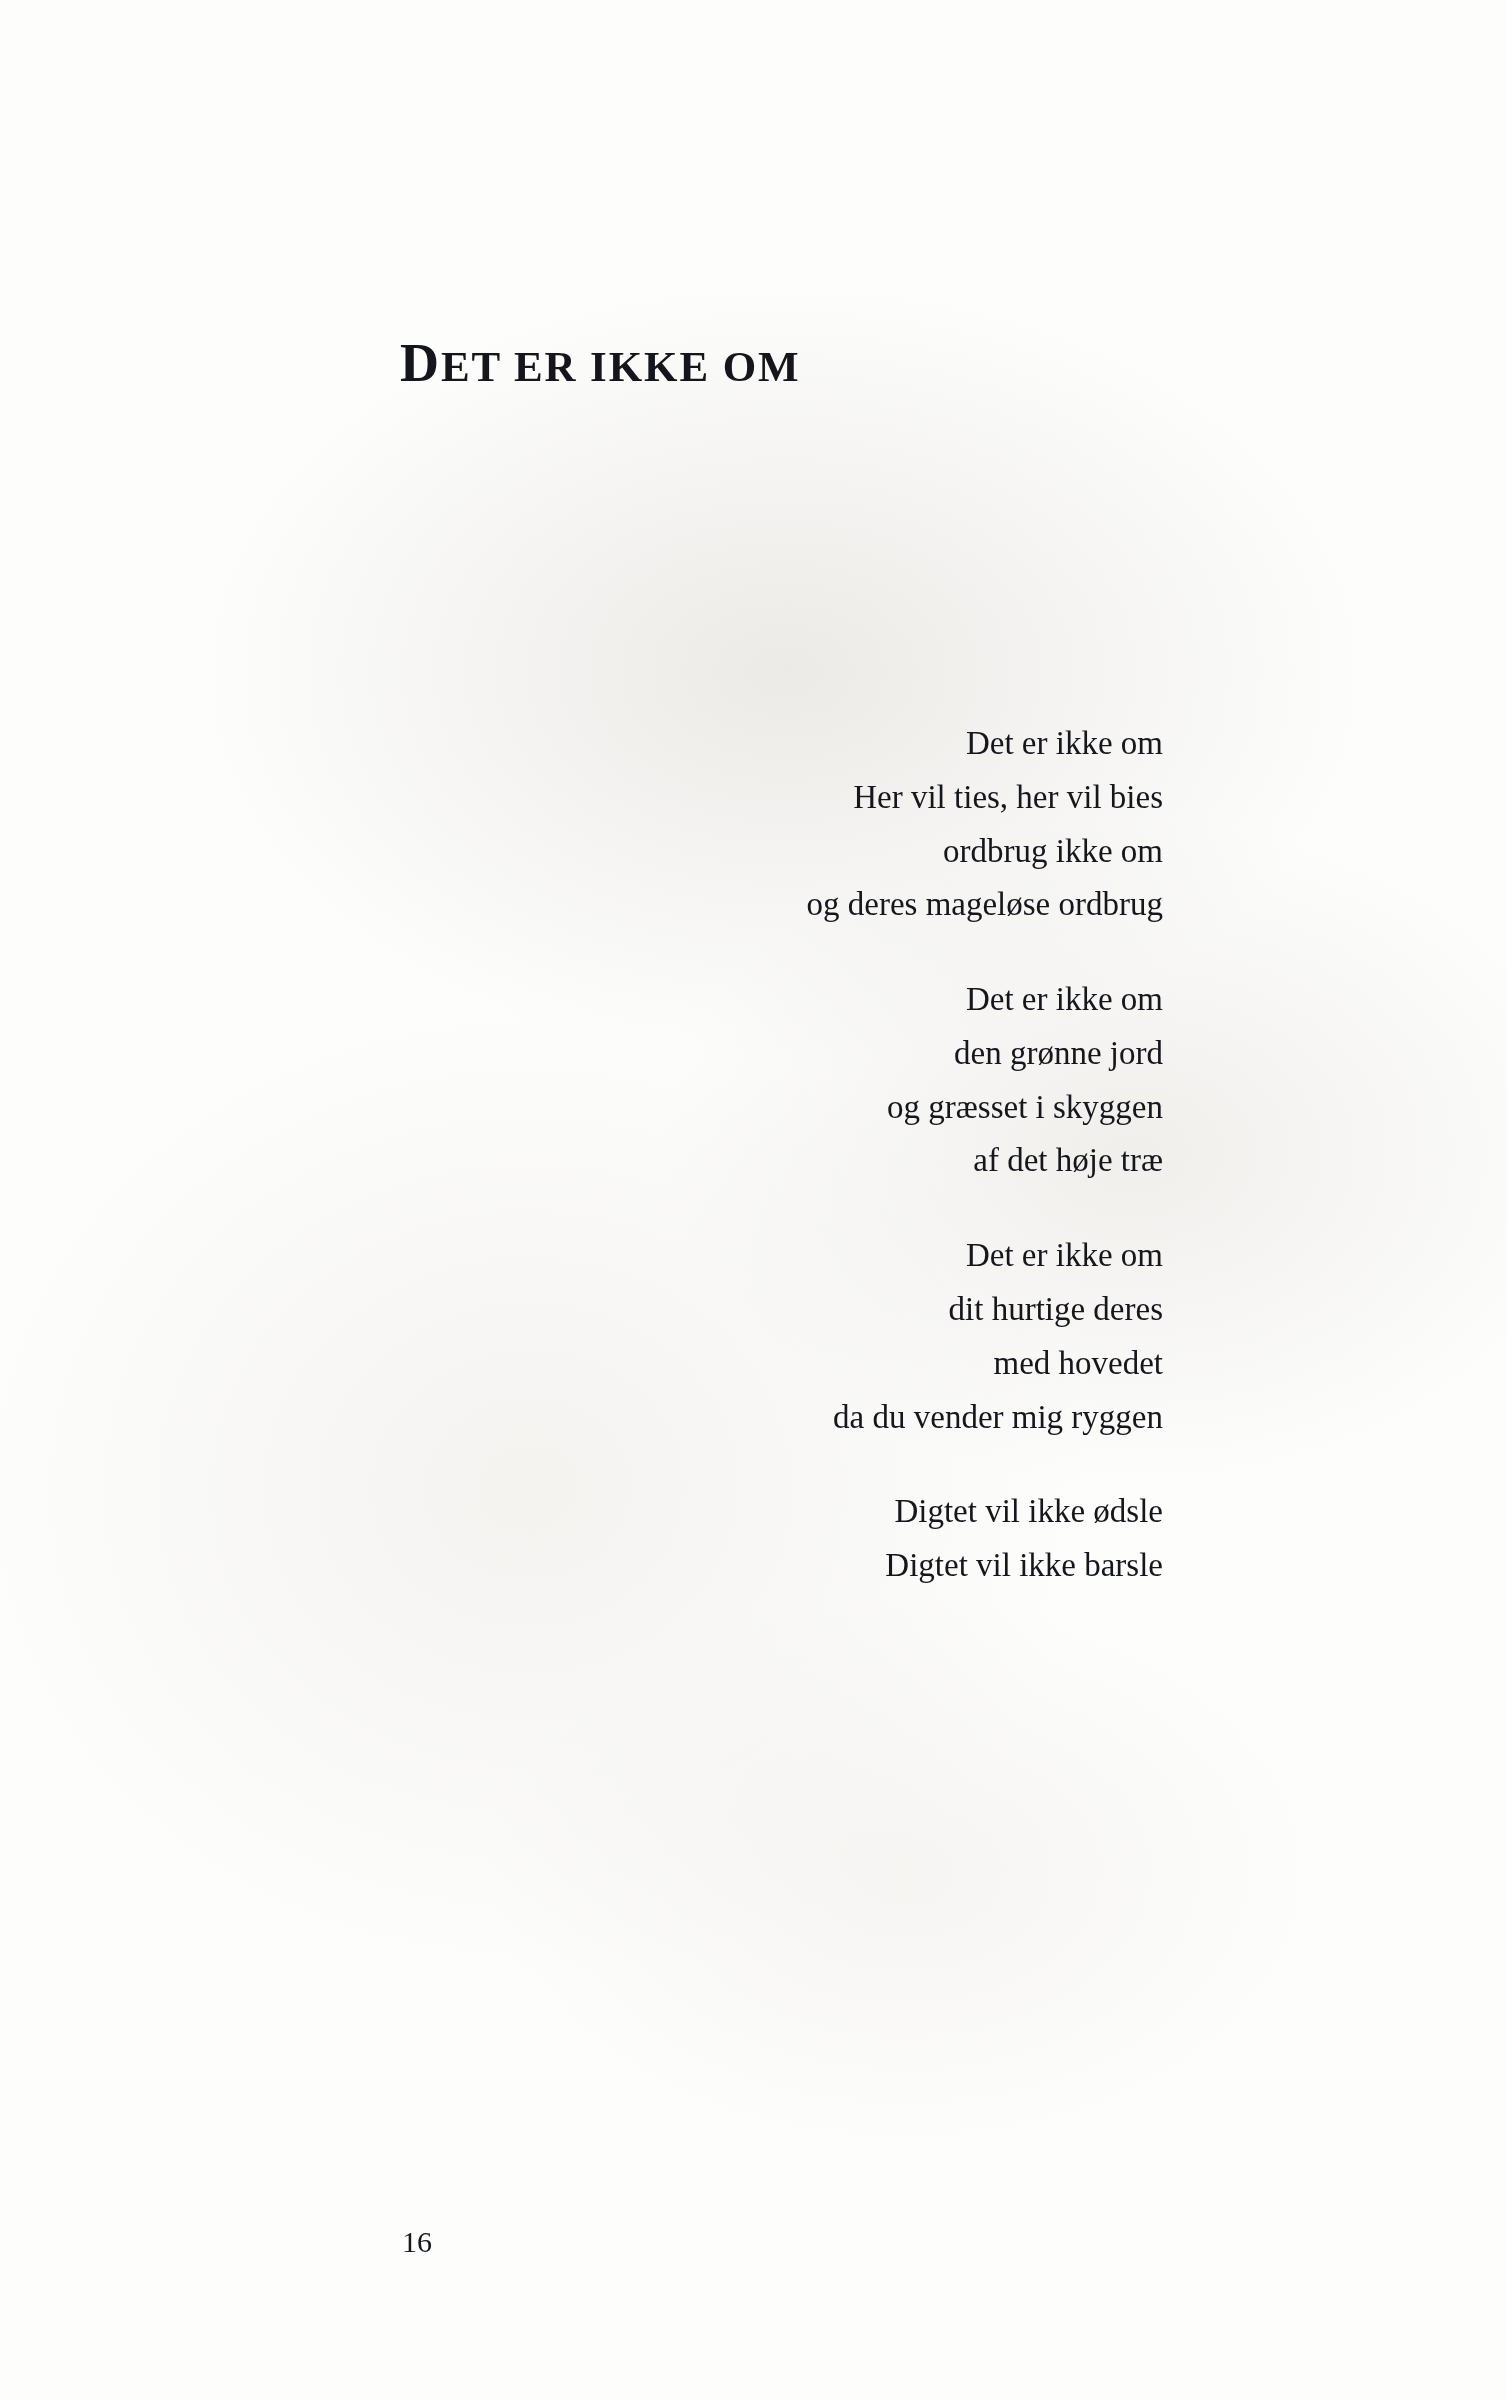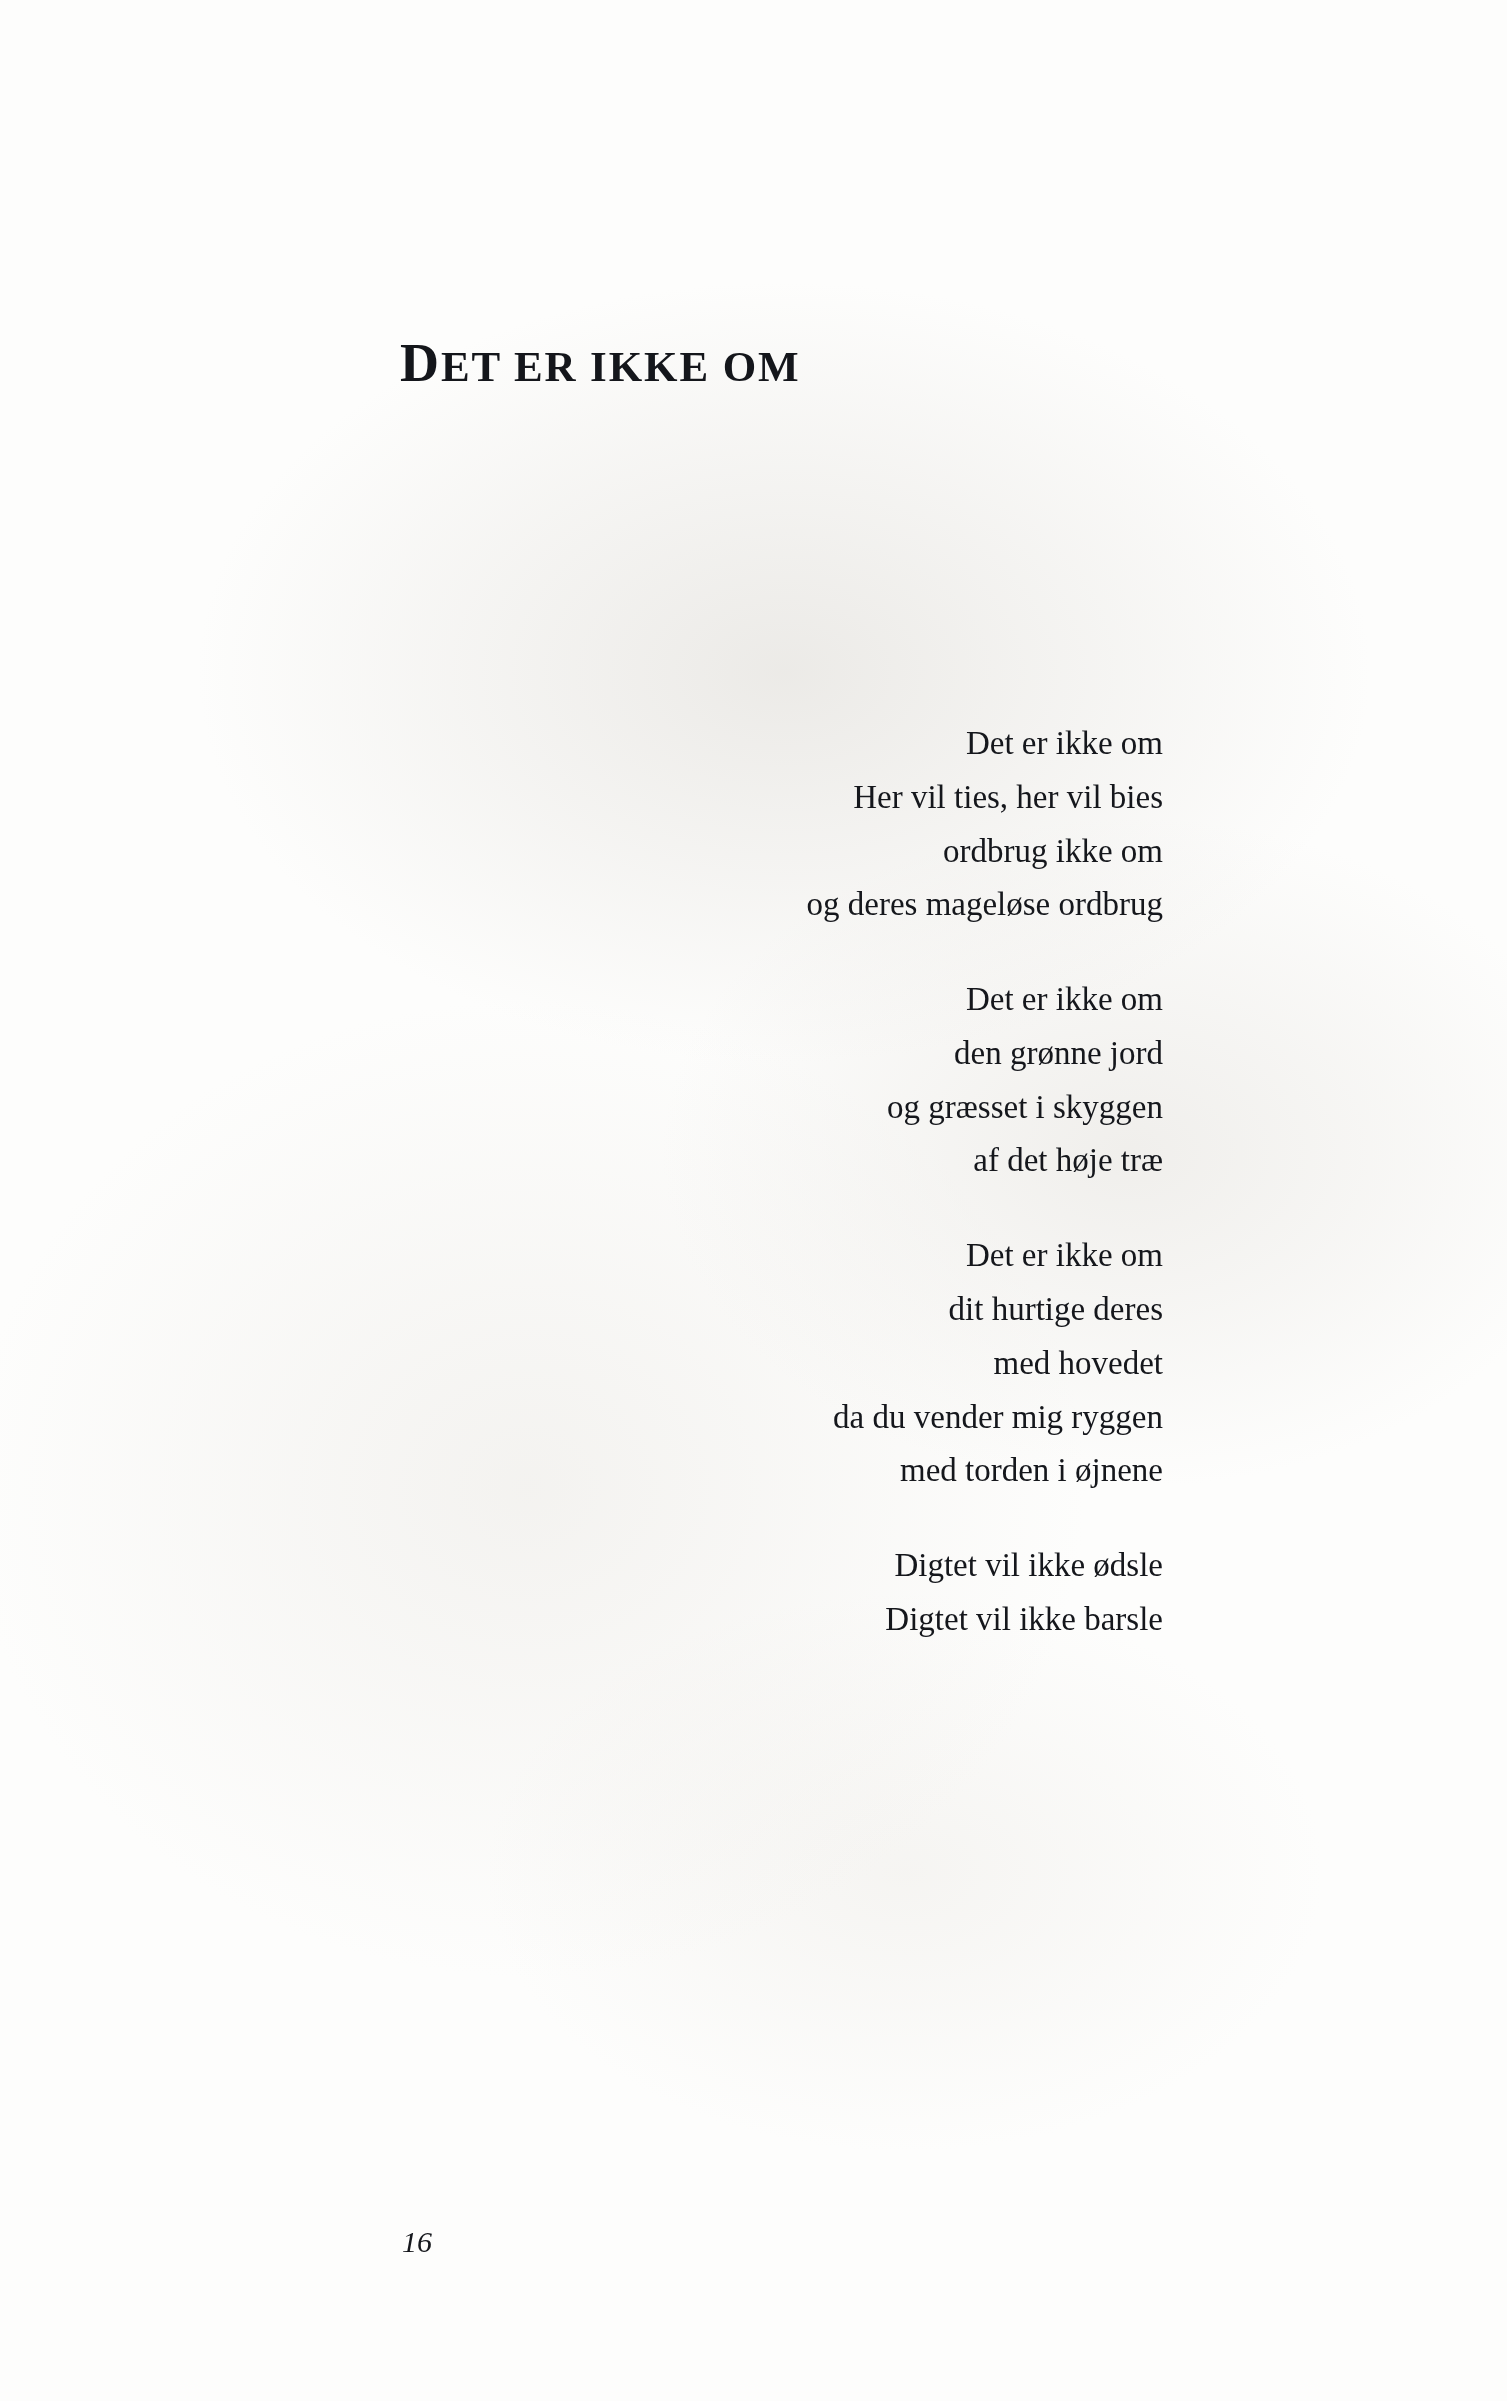--- a/index.html
+++ b/index.html
@@ -71,21 +71,20 @@
   .line {
     white-space: pre;
   }
 
   .folio {
     position: absolute;
     left: 402px;
     top: 2225px;
     font-size: 30px;
     color: #15171c;
-    font-style: italic;
   }
 </style>
 </head>
 <body>
 
 <div class="page">
 
   <svg class="speckle" width="1508" height="2401" viewBox="0 0 1620 2580" aria-hidden="true">
     <g fill="#d8d6d2" opacity="0.55">
       <rect x="175" y="235" width="60" height="46" rx="8"></rect>
@@ -144,21 +143,20 @@
       <div class="line">Det er ikke om</div>
       <div class="line">den grønne jord</div>
       <div class="line">og græsset i skyggen</div>
       <div class="line">af det høje træ</div>
     </div>
     <div class="stanza">
       <div class="line">Det er ikke om</div>
       <div class="line">dit hurtige deres</div>
       <div class="line">med hovedet</div>
       <div class="line">da du vender mig ryggen</div>
-      <div class="line">med torden i øjnene</div>
     </div>
     <div class="stanza">
       <div class="line">Digtet vil ikke ødsle</div>
       <div class="line">Digtet vil ikke barsle</div>
     </div>
   </div>
 
   <div class="folio">16</div>
 
 </div>

